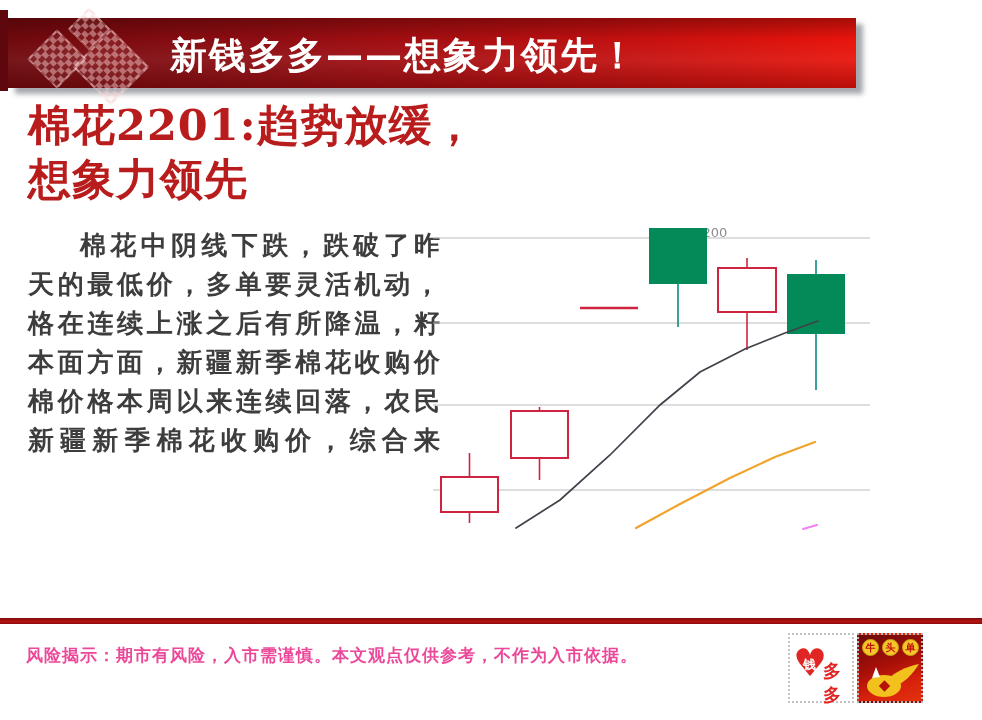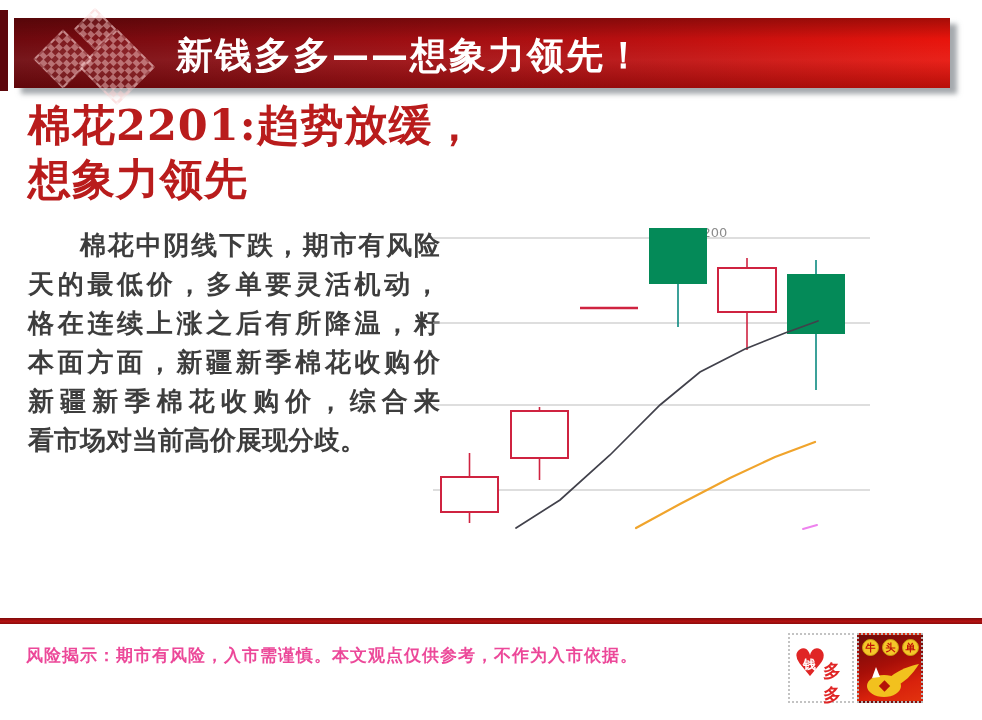--- a/index.html
+++ b/index.html
@@ -2,21 +2,21 @@
 <html><head>
 <meta charset="utf-8">
 <style>
   html,body{margin:0;padding:0;background:#ffffff;}
   .slide{position:relative;width:982px;height:720px;background:#ffffff;overflow:hidden;
          font-family:"DejaVu Sans",sans-serif;}
   .calli{font-family:"DejaVu Serif",serif;font-weight:bold;}
 
   
   .banner-cap{position:absolute;left:0;top:10px;width:8px;height:81px;background:#5e070c;}
-  .banner{position:absolute;left:14px;top:18px;width:936px;height:70px;
+  .banner{position:absolute;left:8px;top:18px;width:848px;height:70px;
           background:linear-gradient(90deg,#6e090e 0%,#8f0d12 30%,#b80f10 65%,#e8140c 100%);
           box-shadow:7px 6px 5px rgba(135,140,146,.75);}
   .banner-sheen{position:absolute;inset:0;
           background:linear-gradient(180deg,rgba(40,0,0,.35) 0%,rgba(255,255,255,0) 30%,
                      rgba(255,255,255,.06) 60%,rgba(60,0,0,.28) 100%);}
   .diamond{position:absolute;transform:rotate(45deg);
           background-image:conic-gradient(rgba(250,205,205,.5) 25%,rgba(250,205,205,.08) 0 50%,
                            rgba(250,205,205,.5) 0 75%,rgba(250,205,205,.08) 0);
           background-size:11px 11px;border:2px solid rgba(250,215,215,.25);}
   .d-small{left:66px;top:-4px;width:26px;height:26px;}
@@ -70,26 +70,26 @@
     <div class="diamond d-big"></div>
     <div class="banner-title calli">新钱多多——想象力领先！</div>
   </div>
 
   <div class="article-title calli">
     <div>棉花2201:趋势放缓，</div>
     <div>想象力领先</div>
   </div>
 
   <div class="article-body calli">
-    <div class="bline indent">棉花中阴线下跌，期市有风险</div>
+    <div class="bline indent">棉花中阴线下跌，跌破了昨</div>
     <div class="bline">天的最低价，多单要灵活机动，</div>
     <div class="bline">格在连续上涨之后有所降温，籽</div>
     <div class="bline">本面方面，新疆新季棉花收购价</div>
+    <div class="bline">棉价格本周以来连续回落，农民</div>
     <div class="bline">新疆新季棉花收购价，综合来</div>
-    <div class="bline last">看市场对当前高价展现分歧。</div>
   </div>
 
   <div class="chart">
     <svg width="450" height="400" viewBox="0 0 450 400" xmlns="http://www.w3.org/2000/svg">
         <line x1="3" y1="38" x2="440" y2="38" stroke="#bdbdbd" stroke-width="1.2"></line>
         <line x1="3" y1="123" x2="440" y2="123" stroke="#bdbdbd" stroke-width="1.2"></line>
         <line x1="3" y1="205" x2="440" y2="205" stroke="#bdbdbd" stroke-width="1.2"></line>
         <line x1="3" y1="290" x2="440" y2="290" stroke="#bdbdbd" stroke-width="1.2"></line>
         <text x="256" y="37" fill="#8c8c8c" font-size="13" font-family="DejaVu Sans, sans-serif">22200</text>
         <line x1="39.5" y1="253" x2="39.5" y2="277" stroke="#cf2340" stroke-width="1.6"></line>

